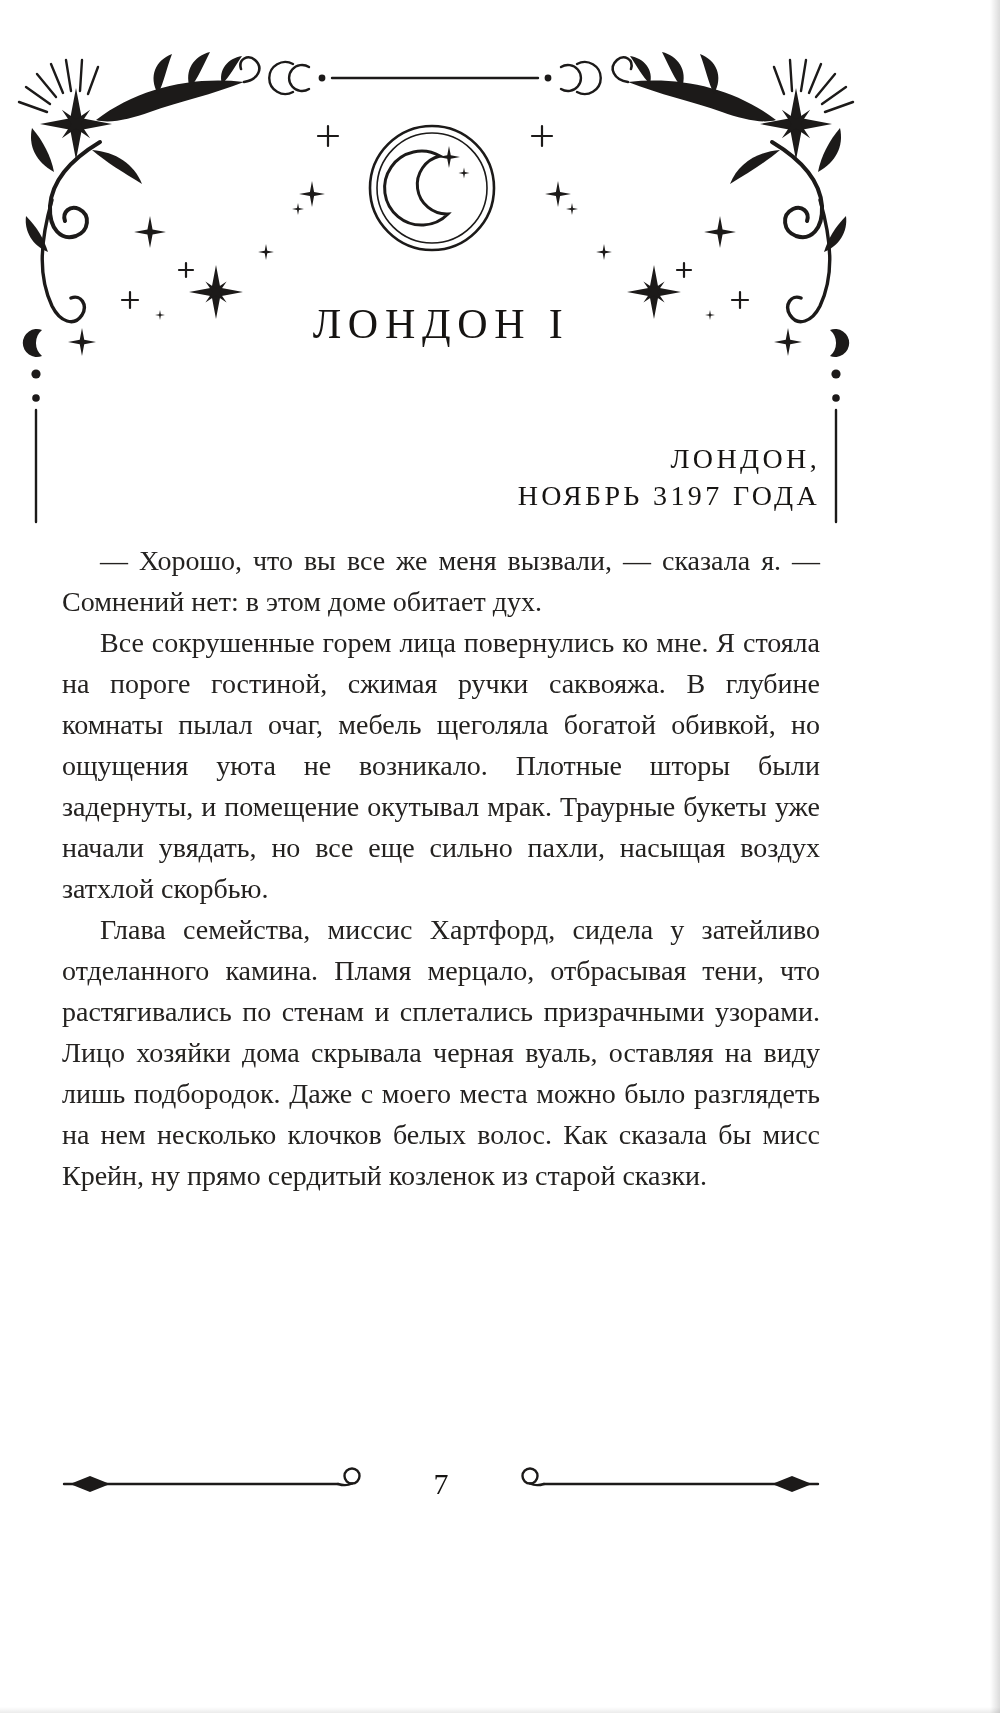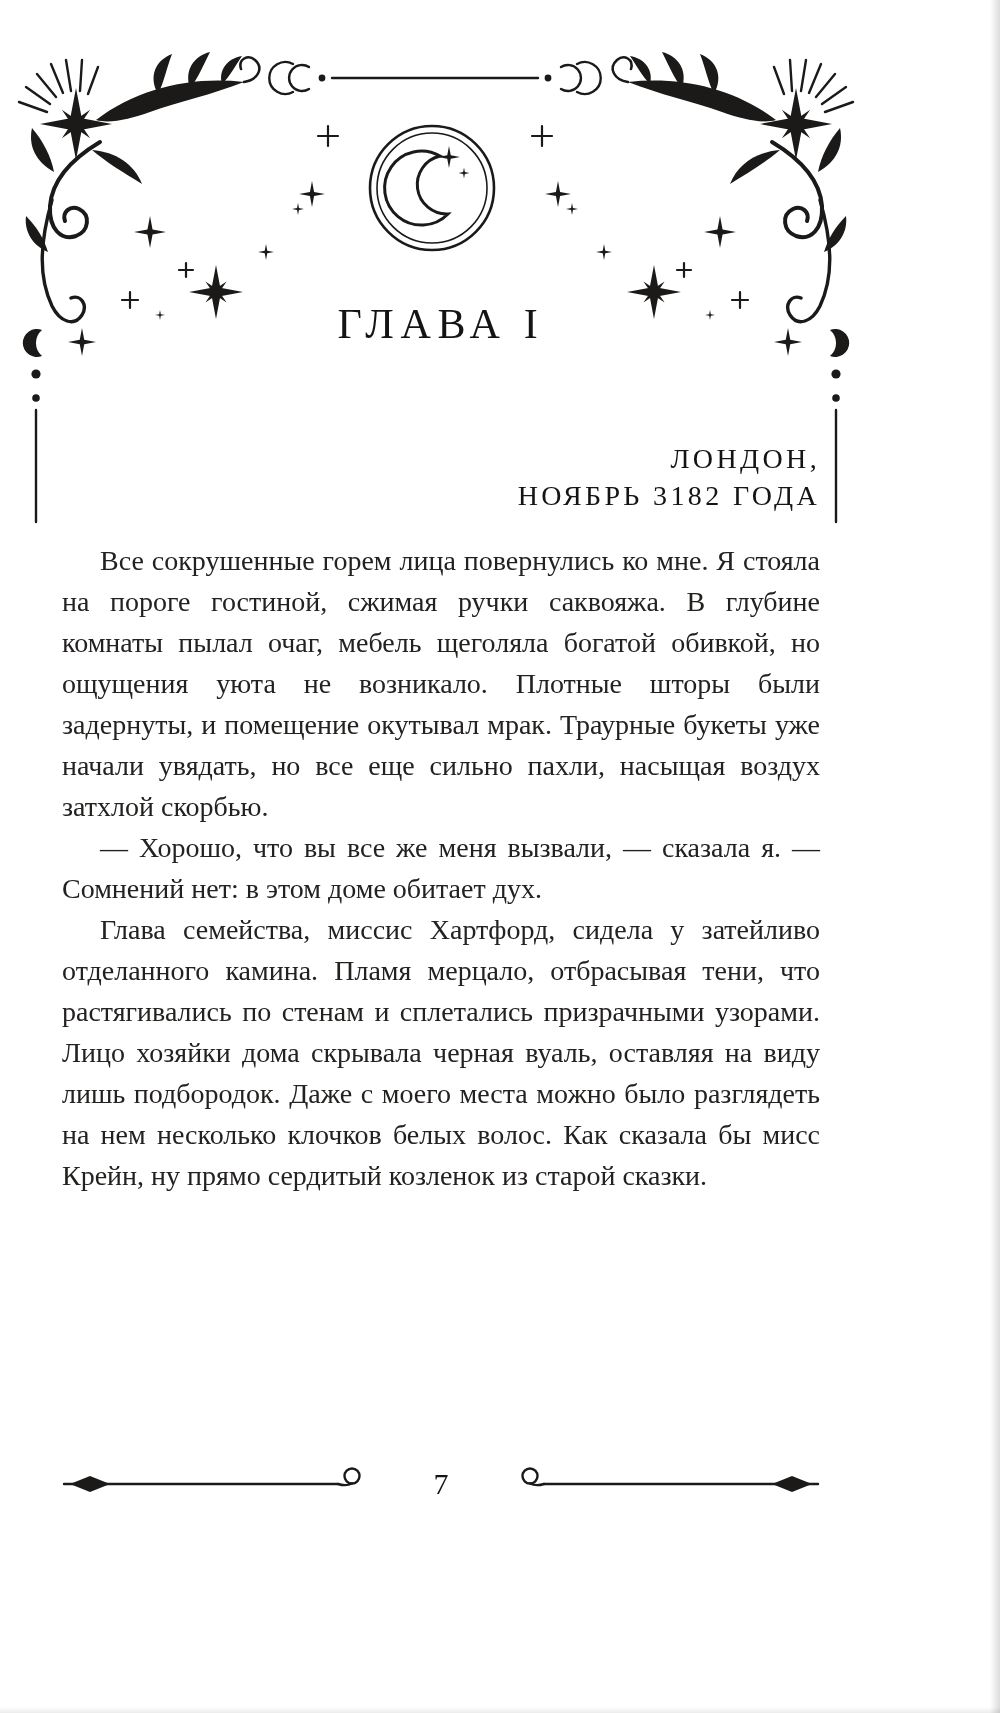--- a/index.html
+++ b/index.html
@@ -184,30 +184,30 @@
         <circle cx="432" cy="188" r="55" fill="none" stroke="#1c1a19" stroke-width="1.6"></circle>
         <path d="M440,156 A37,37 0 1 0 448,214 A29.4,29.4 0 0 1 440,156 Z" fill="#ffffff" stroke="#1c1a19" stroke-width="3"></path>
         <g fill="#1c1a19">
           <use href="#star4" transform="translate(449,157) scale(11)"></use>
           <use href="#star4" transform="translate(464,173) scale(5.5)"></use>
         </g>
       </g>
     </svg>
   </div>
 
-  <h1 class="chapter-title">ГЛАВА I</h1>
+  <h1 class="chapter-title">ЛОНДОН I</h1>
 
   <div class="chapter-subtitle">
     <div>ЛОНДОН,</div>
-    <div>НОЯБРЬ 3182 ГОДА</div>
+    <div>НОЯБРЬ 3197 ГОДА</div>
   </div>
 
   <main class="chapter-body">
+    <p>— Хорошо, что вы все же меня вызвали, — сказала я. — Сомнений нет: в этом доме обитает дух.</p>
     <p>Все сокрушенные горем лица повернулись ко мне. Я стояла на пороге гостиной, сжимая ручки саквояжа. В глубине комнаты пылал очаг, мебель щеголяла богатой обивкой, но ощущения уюта не возникало. Плотные шторы были задернуты, и помещение окутывал мрак. Траурные букеты уже начали увядать, но все еще сильно пахли, насыщая воздух затхлой скорбью.</p>
-    <p>— Хорошо, что вы все же меня вызвали, — сказала я. — Сомнений нет: в этом доме обитает дух.</p>
     <p>Глава семейства, миссис Хартфорд, сидела у затейливо отделанного камина. Пламя мерцало, отбрасывая тени, что растягивались по стенам и сплетались призрачными узорами. Лицо хозяйки дома скрывала черная вуаль, оставляя на виду лишь подбородок. Даже с моего места можно было разглядеть на нем несколько клочков белых волос. Как сказала бы мисс Крейн, ну прямо сердитый козленок из старой сказки.</p>
   </main>
 
   <footer class="page-footer">
     <div class="footer-rule left">
       <svg viewBox="0 0 300 44" width="300" height="44">
         <g stroke="#1c1a19" fill="none" stroke-width="2.4" stroke-linecap="round">
           <path d="M2,22 H276"></path>
           <polygon points="8,22 28,14 48,22 28,30" fill="#1c1a19" stroke="none"></polygon>
           <path d="M276,22 Q284,24.5 290,21.5"></path>

